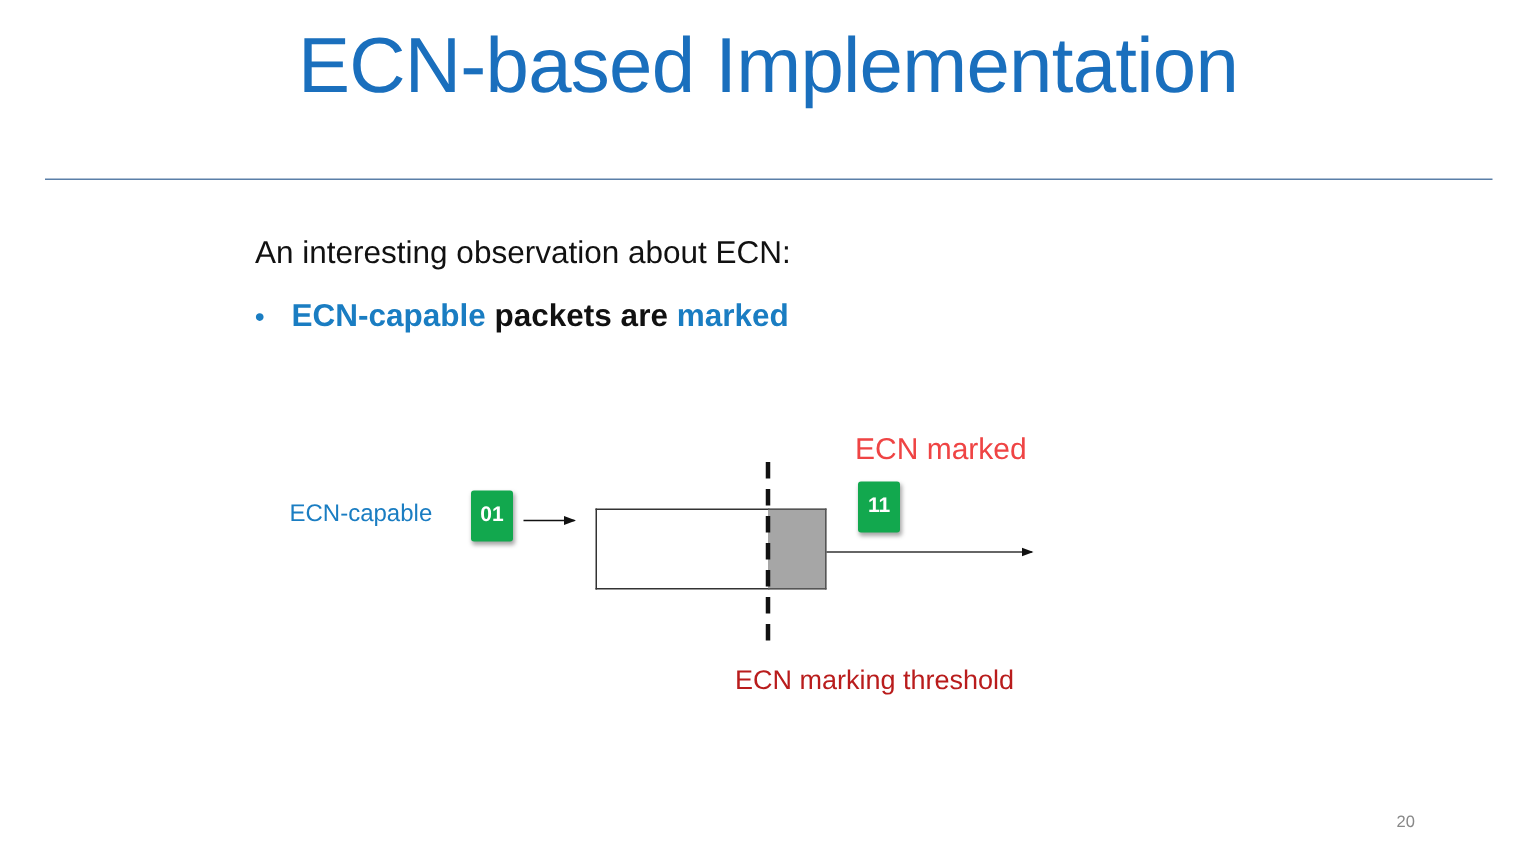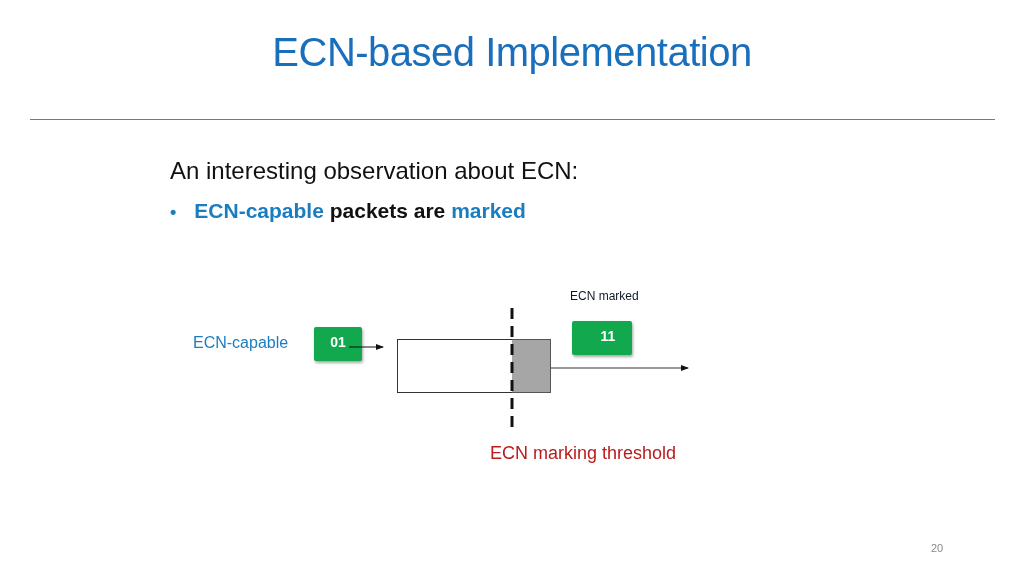--- a/index.html
+++ b/index.html
@@ -1,28 +1,28 @@
 <!DOCTYPE html>
 <html><head>
 <meta charset="utf-8">
 <style>
   html, body { margin:0; padding:0; }
   body { width:1024px; height:576px; background:#ffffff; position:relative; overflow:hidden;
          font-family:"Liberation Sans", "DejaVu Sans", sans-serif; }
-  .title { position:absolute; left:0; width:1024px; top:30px; text-align:center;
-           font-size:40px; color:#1a6fbd; letter-spacing:-0.5px; }
+  .title { position:absolute; left:0; width:1024px; top:14px; text-align:center;
+           font-size:52px; color:#1a6fbd; letter-spacing:-0.5px; }
   .rule { position:absolute; left:30px; width:965px; top:119px; height:1px; background:#5a7fa8; }
-  .heading { position:absolute; left:170px; top:157px; font-size:24px; color:#111;text-align:right; }
+  .heading { position:absolute; left:170px; top:157px; font-size:21px; color:#111;text-align:right; }
   .bullet { position:absolute; left:170px; top:199px; font-size:21px; color:#111;font-weight:bold; }
   .bullet .dot { color:#1a7dc2; margin-right:18px; font-size:18px; }
   .blue { color:#1a7dc2; }
   .label-cap { position:absolute; left:193px; top:334px; font-size:16px; color:#1a7dc2; }
-  .label-marked { position:absolute; left:570px; top:289px; font-size:12px; color:#0f172a; }
+  .label-marked { position:absolute; left:570px; top:289px; font-size:20px; color:#ef4444; }
   .label-thresh { position:absolute; left:490px; top:443px; font-size:18px; color:#b91c1c; }
-  .pkt { position:absolute; width:48px; height:34px; background:#12a84e; color:#fff;
+  .pkt { position:absolute; width:28px; height:34px; background:#12a84e; color:#fff;
          font-weight:bold; font-size:14px; text-align:center; line-height:30px;
          box-shadow:1px 2px 3px rgba(0,0,0,0.35); border-radius:2px; }
   .queue { position:absolute; left:397px; top:339px; width:115px; height:52px;
            border:1.5px solid #333; border-right:none; background:#fff; }
   .queue-fill { position:absolute; left:512px; top:339px; width:38px; height:52px;
                 background:#a6a6a6; border:1.5px solid #555; border-left:none; }
   .page-num { position:absolute; left:931px; top:542px; font-size:11px; color:#888; }
   svg.overlay { position:absolute; left:0; top:0; }
 </style>
 </head>
@@ -47,17 +47,17 @@
     <marker id="ah" markerWidth="8" markerHeight="8" refX="7" refY="4" orient="auto">
       <path d="M0,1 L8,4 L0,7 z" fill="#111"></path>
     </marker>
   </defs>
   <line x1="349" y1="347" x2="383" y2="347" stroke="#111" stroke-width="1" marker-end="url(#ah)"></line>
   <line x1="551" y1="368" x2="688" y2="368" stroke="#333" stroke-width="1" marker-end="url(#ah)"></line>
   <line x1="512" y1="308" x2="512" y2="430" stroke="#111" stroke-width="3" stroke-dasharray="11,7"></line>
 </svg>
 
 <div class="label-marked">ECN marked</div>
-<div class="pkt" style="left:572px; top:321px;padding-left:12px;">11</div>
+<div class="pkt" style="left:572px; top:321px;">11</div>
 
 <div class="label-thresh">ECN marking threshold</div>
 
 <div class="page-num">20</div>
 
 </body></html>

